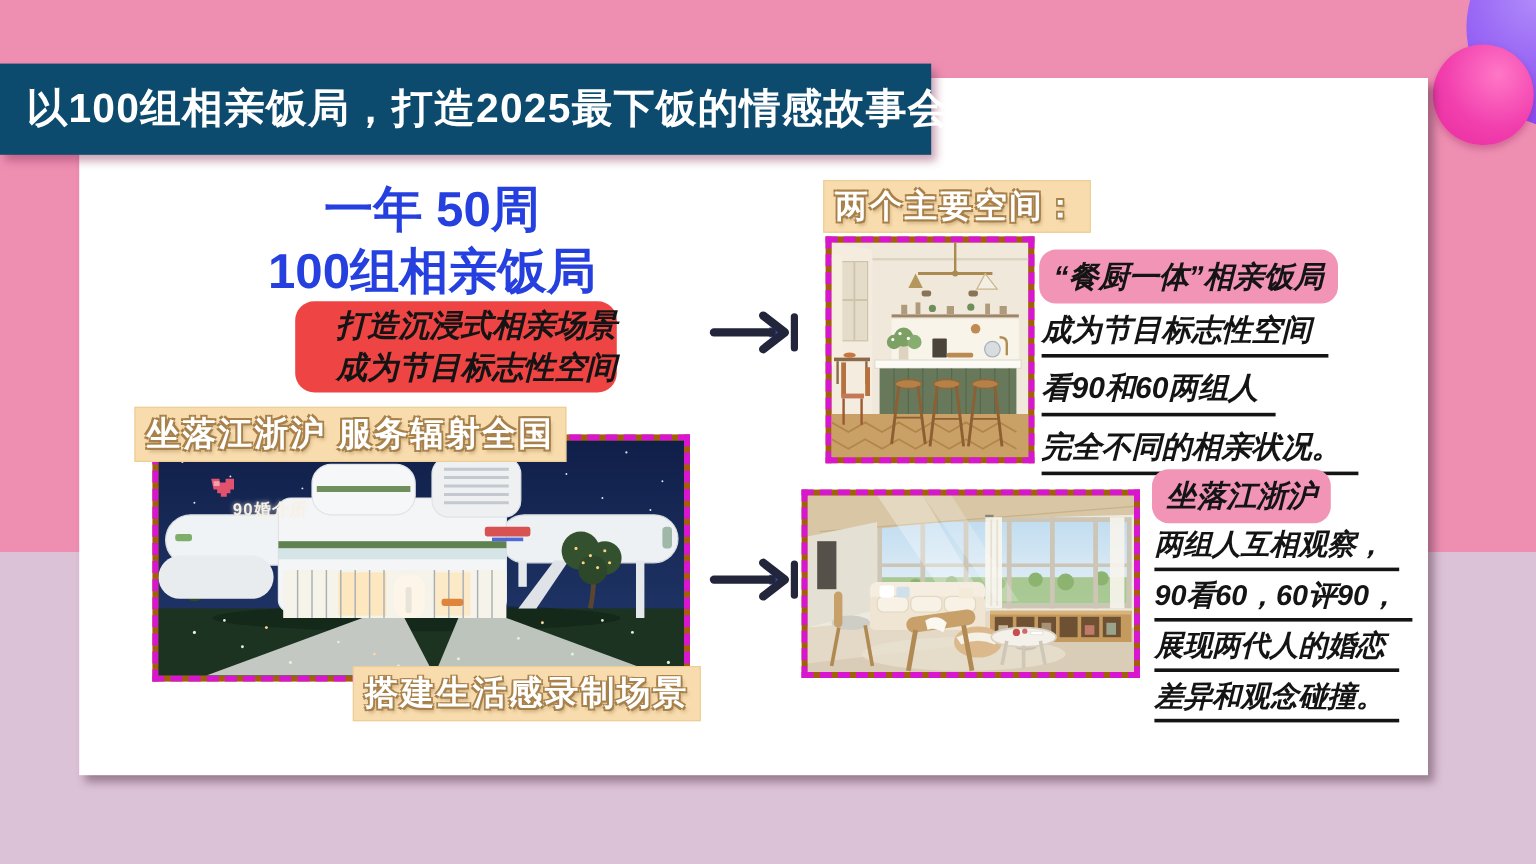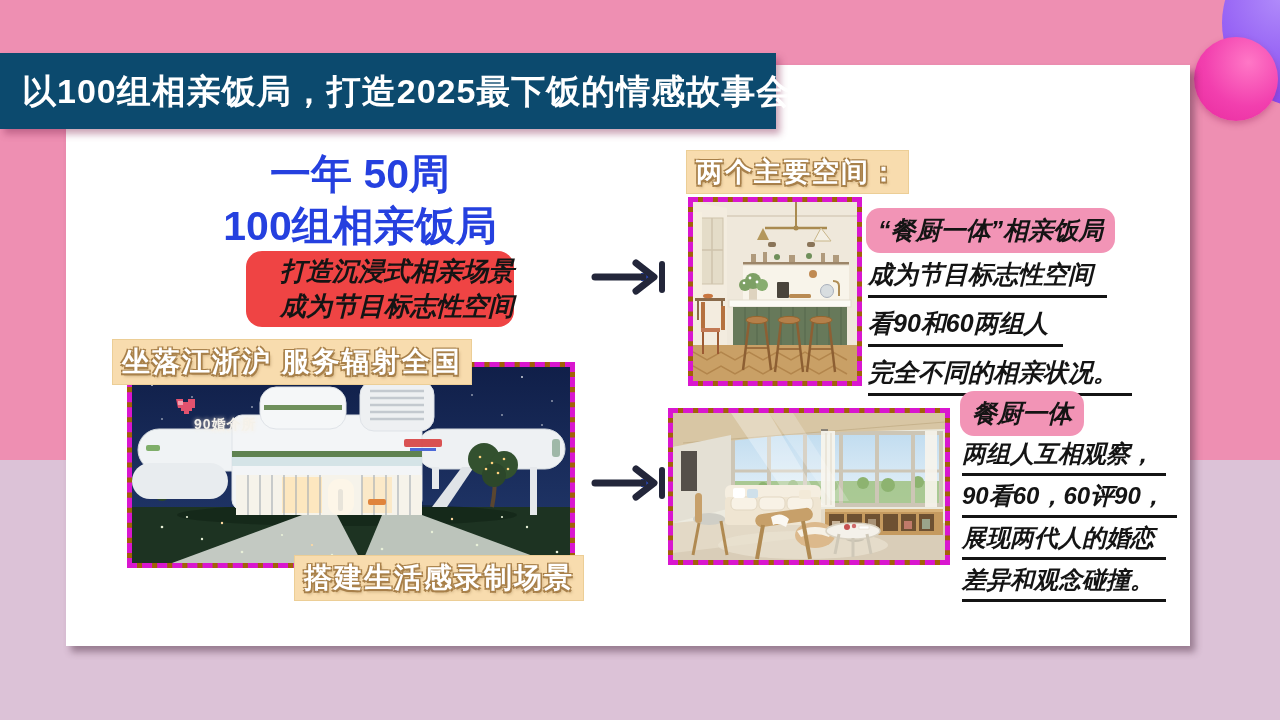--- a/index.html
+++ b/index.html
@@ -386,20 +386,20 @@
       <ellipse cx="180" cy="118" rx="27" ry="8" fill="#f4f1ea" stroke="#d9d2c2" stroke-width="1.5"></ellipse>
       <line x1="166" y1="121" x2="162" y2="141" stroke="#cfc8b8" stroke-width="3"></line>
       <line x1="194" y1="121" x2="198" y2="141" stroke="#cfc8b8" stroke-width="3"></line>
       <line x1="180" y1="125" x2="180" y2="144" stroke="#cfc8b8" stroke-width="3"></line>
       <circle cx="174" cy="114" r="3" fill="#c65050"></circle>
         <circle cx="181" cy="113" r="2.2" fill="#d06a6a"></circle>
       <rect x="186" y="113" width="10" height="3" fill="#ffffff" stroke="#ddd6c6" stroke-width="0.5"></rect>
     </svg>
   </div>
 
-  <div class="pink-chip chip2">餐厨一体</div>
+  <div class="pink-chip chip2">坐落江浙沪</div>
   <div class="ulines ulines2">
     <span class="uline-row"><span class="uline">两组人互相观察，</span></span>
     <span class="uline-row"><span class="uline">90看60，60评90，</span></span>
     <span class="uline-row"><span class="uline">展现两代人的婚恋</span></span>
     <span class="uline-row"><span class="uline">差异和观念碰撞。</span></span>
   </div>
 </div>
 
 </body></html>

